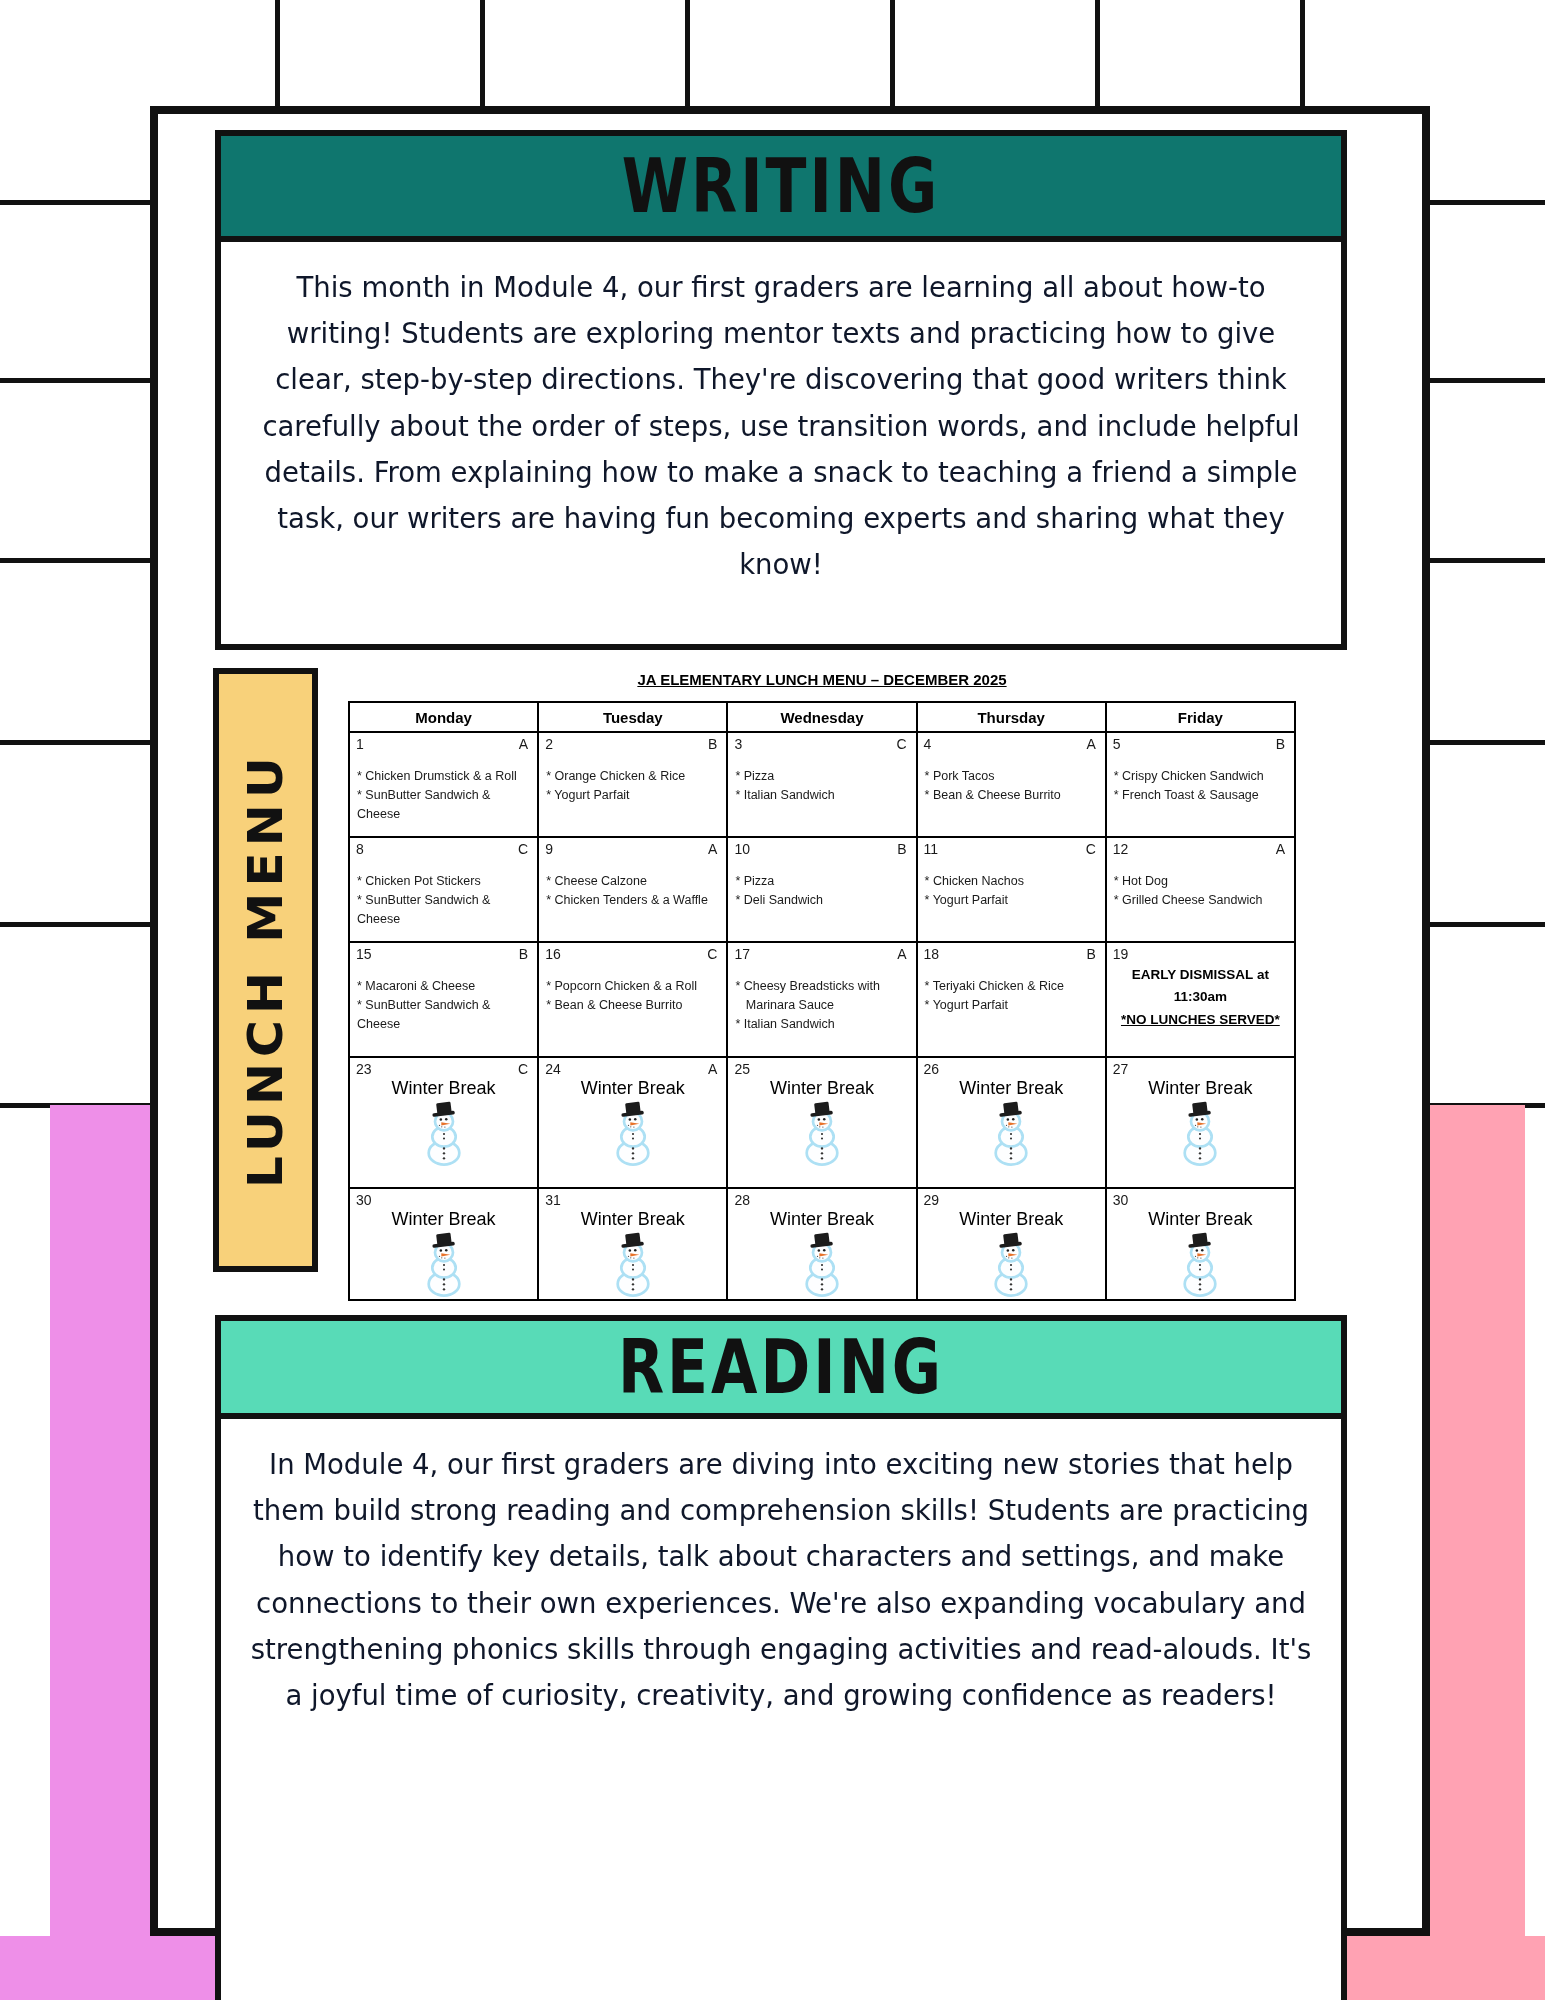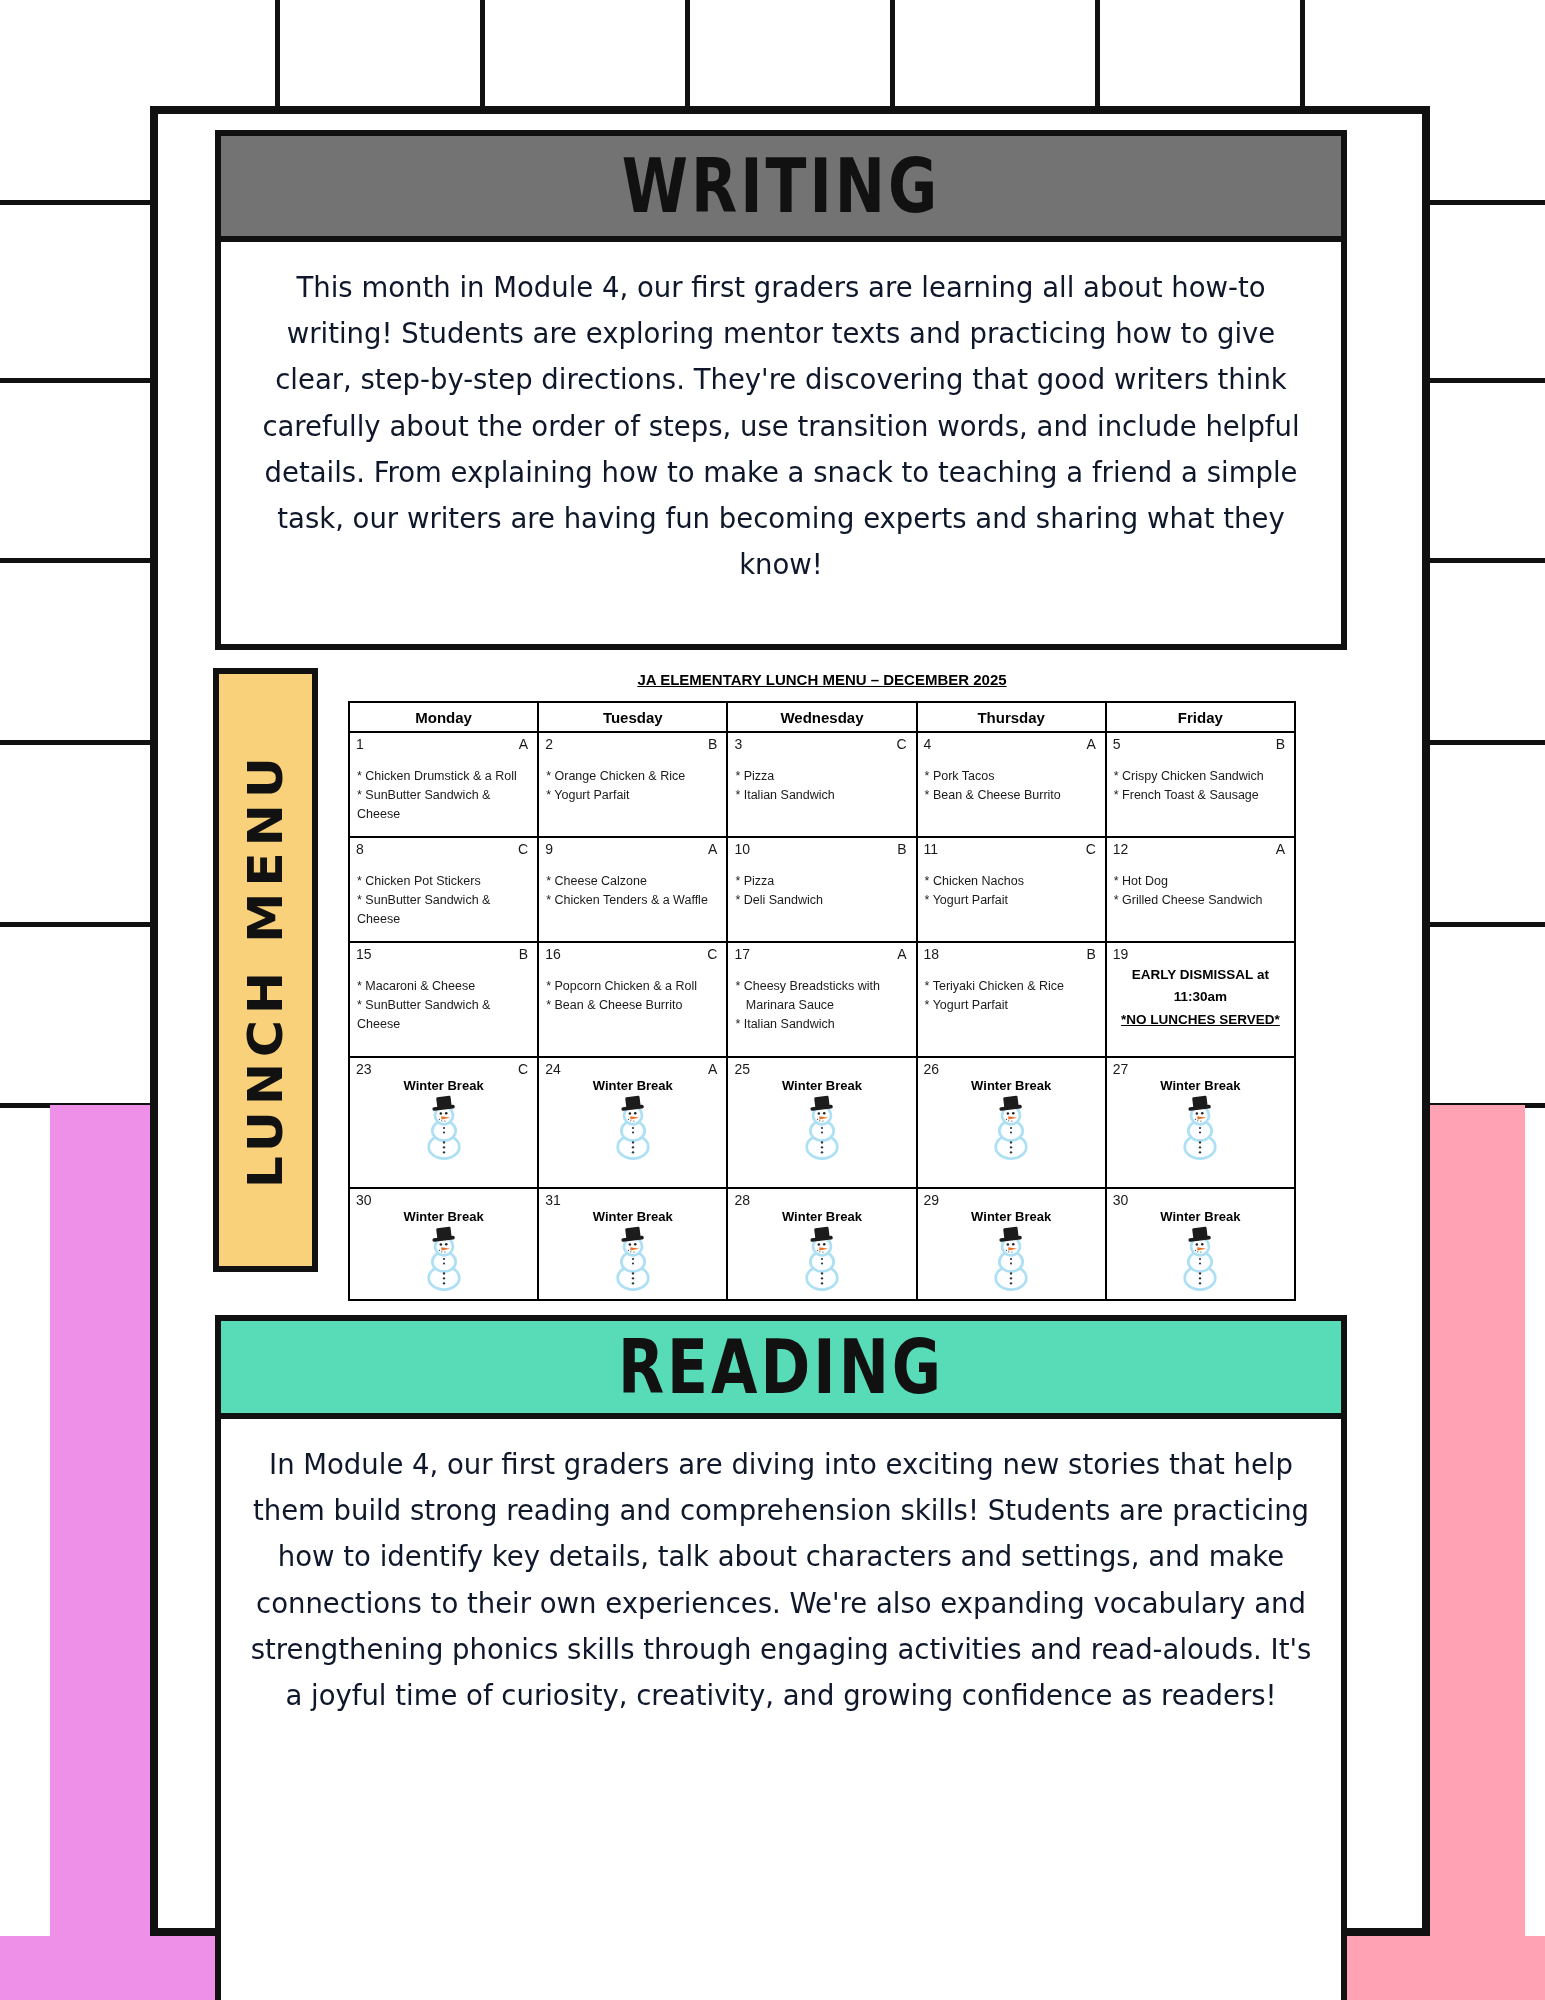--- a/index.html
+++ b/index.html
@@ -51,21 +51,21 @@
   }
 
   
   .cal-title{left:348px;top:671px;width:948px;text-align:center;font-weight:bold;
     font-size:15px;text-decoration:underline;color:#000;}
   .cal-table{left:348px;top:701px;width:948px;border-collapse:collapse;table-layout:fixed;position:absolute;}
   .cal-table th{border:2px solid #000;font-size:15px;font-weight:bold;height:26px;padding:1px 0;background:#fff;color:#000;}
   .cal-table td{border:2px solid #000;vertical-align:top;padding:0;background:#fff;}
   .cell-head{display:flex;justify-content:space-between;padding:3px 9px 0 6px;font-size:14px;color:#1a1a1a;}
   .cell-items{padding:15px 4px 0 7px;font-size:12.5px;line-height:1.5;color:#1a1a1a;white-space:pre-wrap;}
-  .wb-label{text-align:center;font-weight:bold;font-size:13px;color:#000;margin-top:1px;}
+  .wb-label{text-align:center;font-weight:normal;font-size:18px;color:#000;margin-top:1px;}
   .snowman{display:block;margin:2px auto 0;width:54px;height:66px;}
   .special{margin-top:2px;text-align:center;font-size:13.5px;font-weight:bold;line-height:1.65;color:#000;padding:0 4px;}
   .special .underline{text-decoration:underline;}
 </style>
 </head>
 <body>
 
 <div>
   <div class="brick-v" style="left:275px"></div>
   <div class="brick-v" style="left:480px"></div>
@@ -98,21 +98,21 @@
   <div class="tile" style="width: 206px; background: rgb(160, 230, 251);"></div>
   <div class="tile" style="width: 206px; background: rgb(89, 215, 184);"></div>
   <div class="tile" style="width: 205px; background: rgb(250, 215, 126);"></div>
   <div class="tile" style="width: 205px; background: rgb(241, 172, 108);"></div>
   <div class="tile" style="width: 242px; background: rgb(255, 162, 179);"></div>
 </div>
 
 <div class="abs card"></div>
 
 <div class="abs section-box writing-box">
-  <div class="section-header" id="writing-header" style="background: #737373;">
+  <div class="section-header" id="writing-header" style="background: #0f766e;">
     <div class="section-title">WRITING</div>
   </div>
   <div class="section-body">This month in Module 4, our first graders are learning all about how-to writing! Students are exploring mentor texts and practicing how to give clear, step-by-step directions. They're discovering that good writers think carefully about the order of steps, use transition words, and include helpful details. From explaining how to make a snack to teaching a friend a simple task, our writers are having fun becoming experts and sharing what they know!</div>
 </div>
 
 <div class="abs lunch-label" id="lunch-label" style="background: rgb(248, 209, 122);">
   <div class="lunch-label-text">LUNCH MENU</div>
 </div>
 
 <div class="abs cal-title">JA ELEMENTARY LUNCH MENU – DECEMBER 2025</div>

